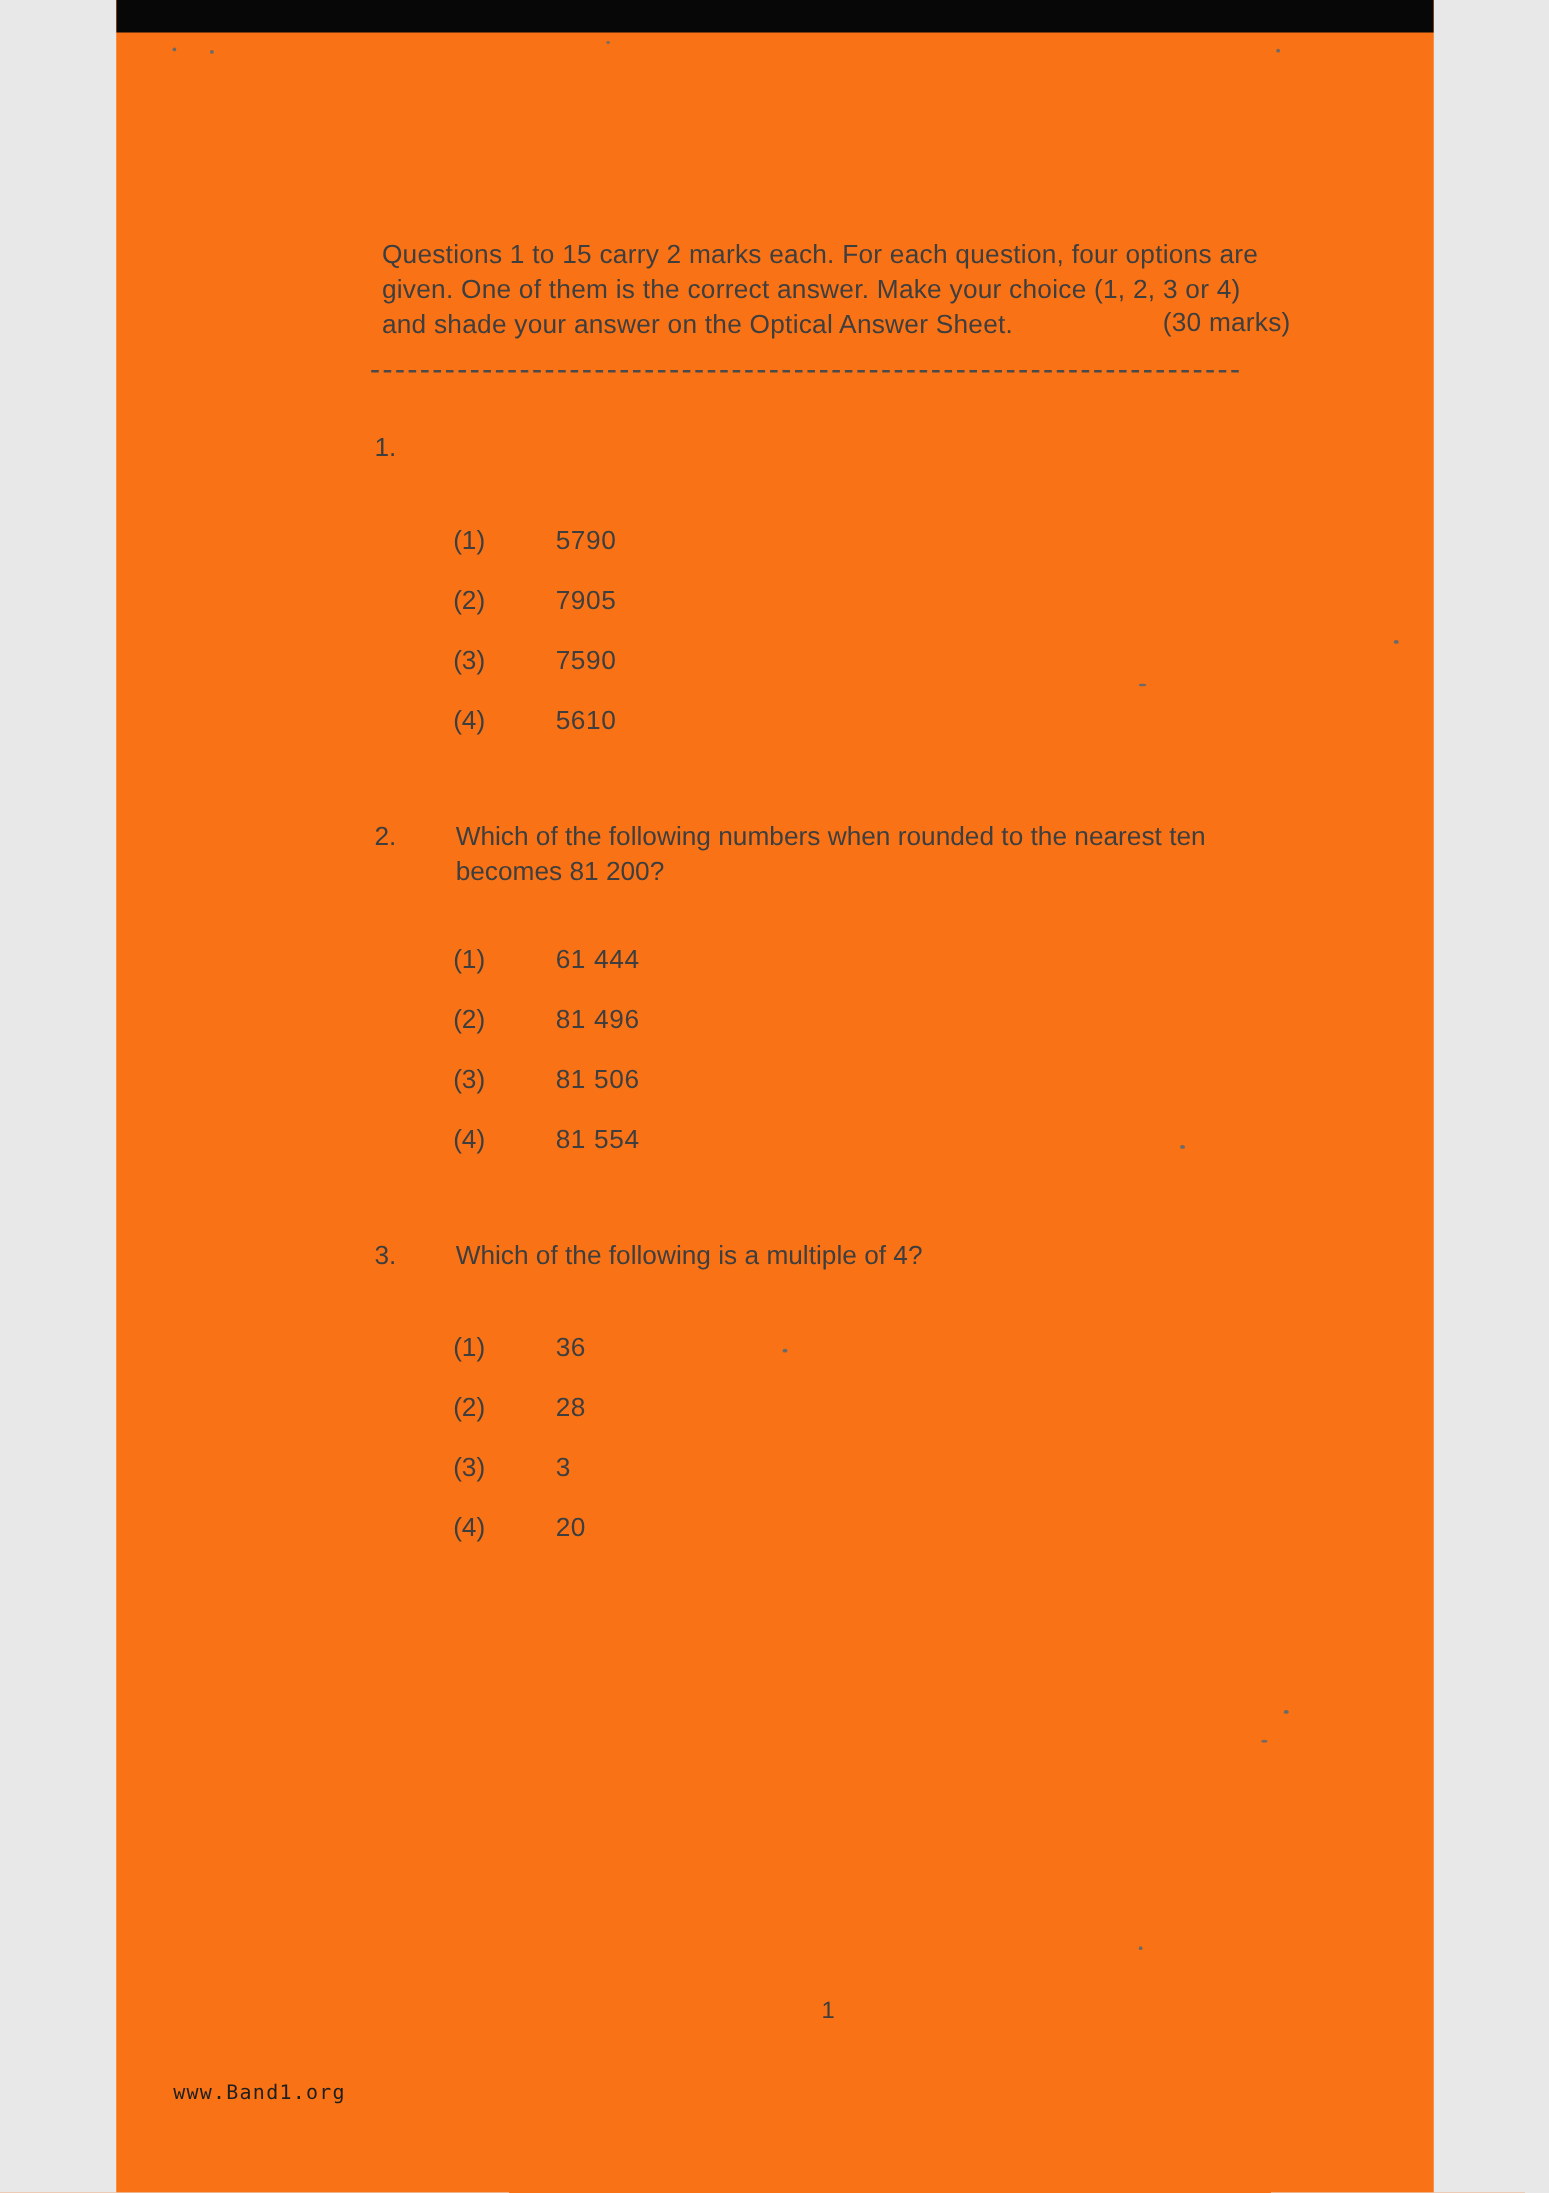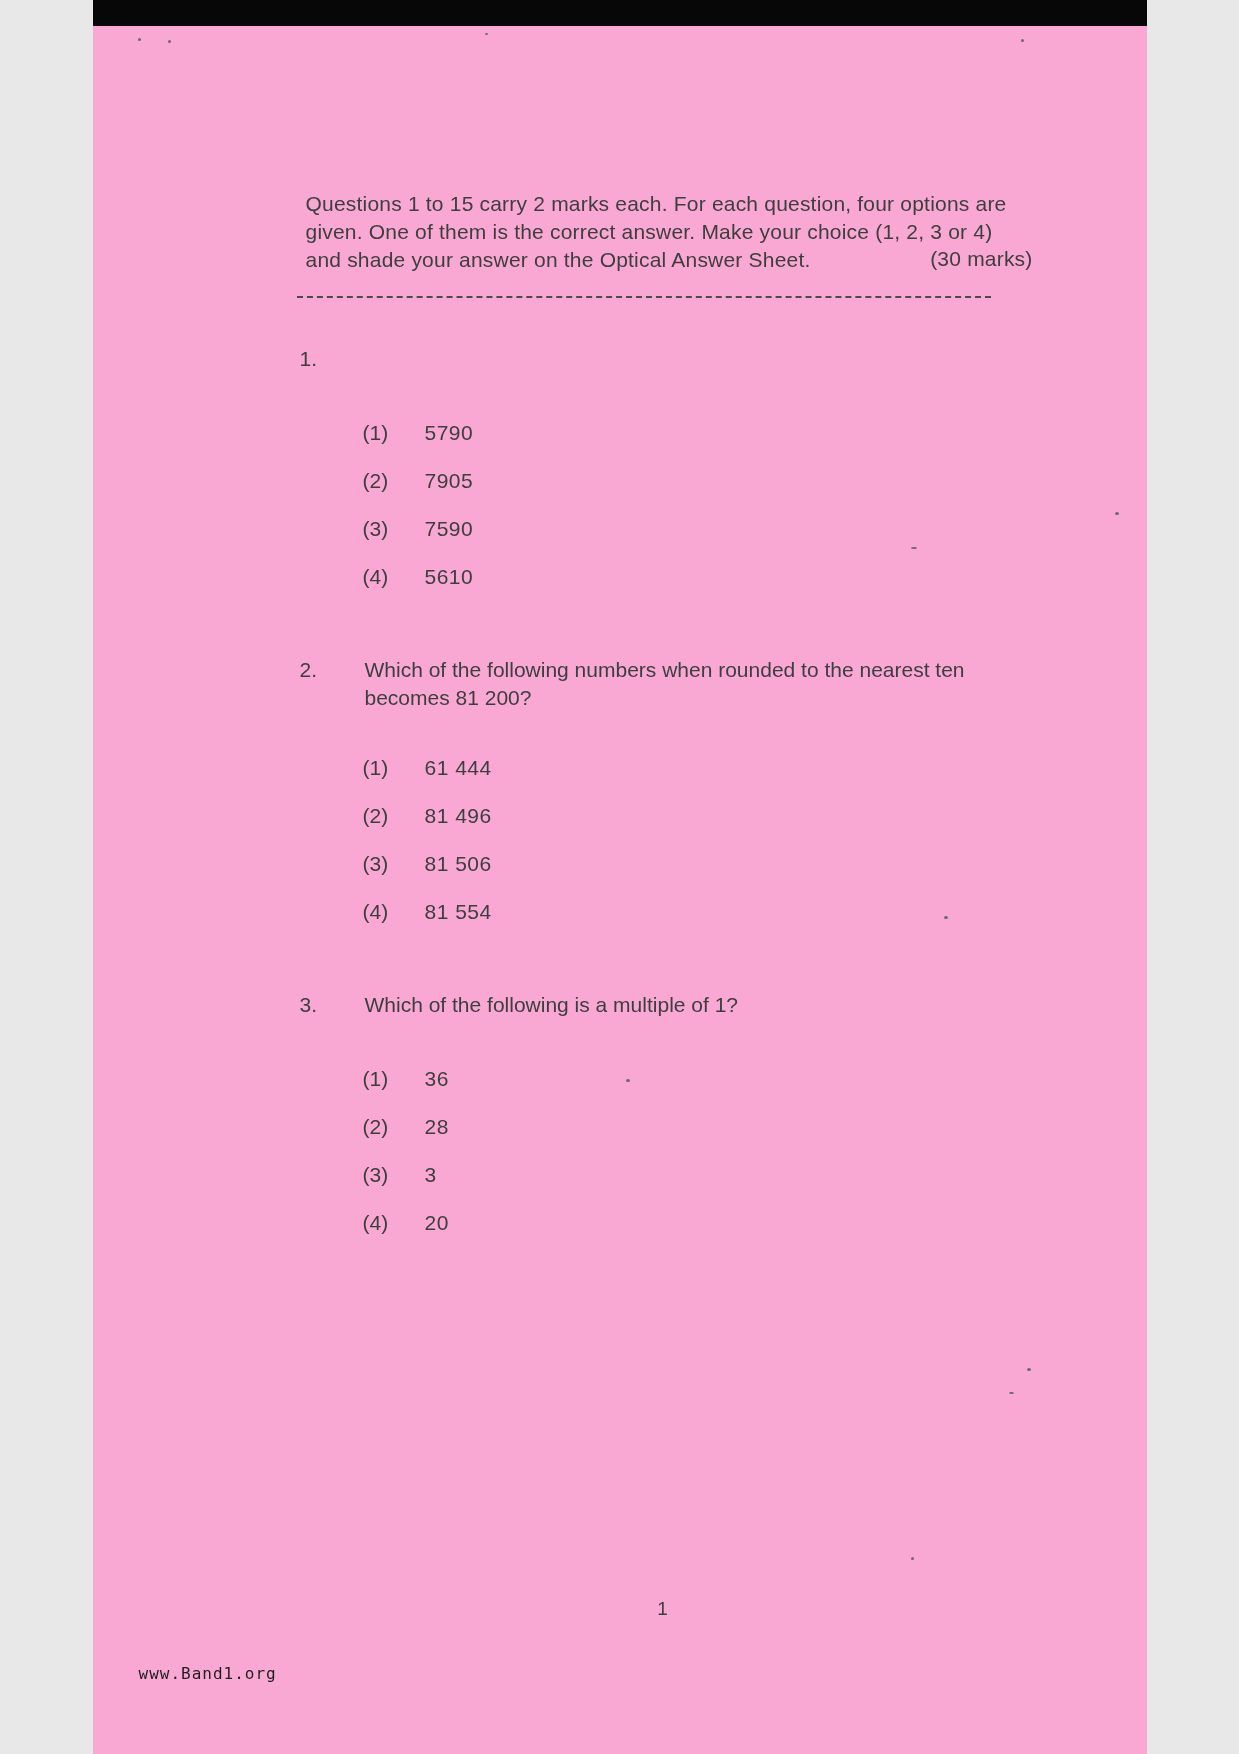--- a/index.html
+++ b/index.html
@@ -1,20 +1,20 @@
 <!DOCTYPE html>
 <html><head>
 <meta charset="utf-8">
 <style>
   html, body { margin: 0; padding: 0; background: #e8e8e8; }
   .page {
     position: relative;
     width: 1054px;
     height: 1754px;
-    background: #f9a8d4;
+    background: #f97316;
     font-family: "Liberation Sans", sans-serif;
     color: #3e3e3e;
     overflow: hidden;
     margin: 0 auto;
   }
   .scan-bar {
     position: absolute;
     top: 0; left: 0;
     width: 100%;
     height: 26px;
@@ -48,21 +48,21 @@
     width: 780px;
     font-size: 21px;
     line-height: 28px;
   }
   .q-header { display: flex; align-items: flex-start; }
   .q-num { width: 65px; flex: 0 0 65px; }
   .q-text { flex: 1; max-width: 640px; }
   .options { margin-top: 46px; margin-left: 63px; }
   .option { display: flex; margin-bottom: 20px; line-height: 28px; }
   .opt-label { width: 62px; flex: 0 0 62px; }
-  .opt-value { letter-spacing: 0.5px; }
+  .opt-value { letter-spacing: 0.5px; margin-left: 20px; }
   #question-2 .options { margin-top: 42px; }
   .page-number {
     position: absolute;
     top: 1598px;
     left: 0;
     width: 1140px;
     text-align: center;
     font-size: 19px;
   }
   .watermark {
@@ -164,21 +164,21 @@
       <div class="option">
         <span class="opt-label">(4)</span>
         <span class="opt-value">81 554</span>
       </div>
     </div>
   </div>
 
   <div class="question" id="question-3" style="top:991px;">
     <div class="q-header">
       <span class="q-num">3.</span>
-      <span class="q-text">Which of the following is a multiple of 1?</span>
+      <span class="q-text">Which of the following is a multiple of 4?</span>
     </div>
     <div class="options">
       <div class="option">
         <span class="opt-label">(1)</span>
         <span class="opt-value">36</span>
       </div>
       <div class="option">
         <span class="opt-label">(2)</span>
         <span class="opt-value">28</span>
       </div>

